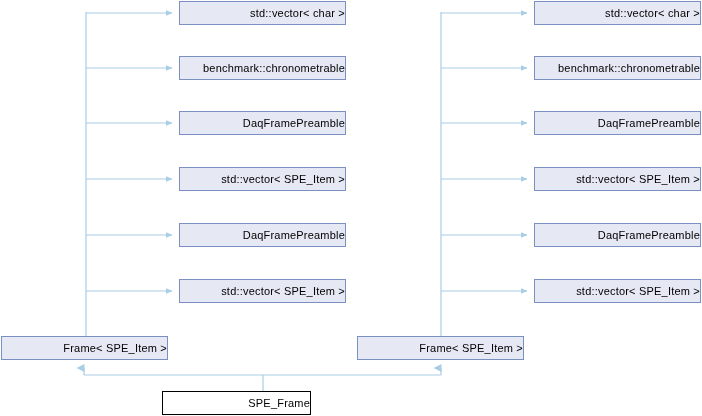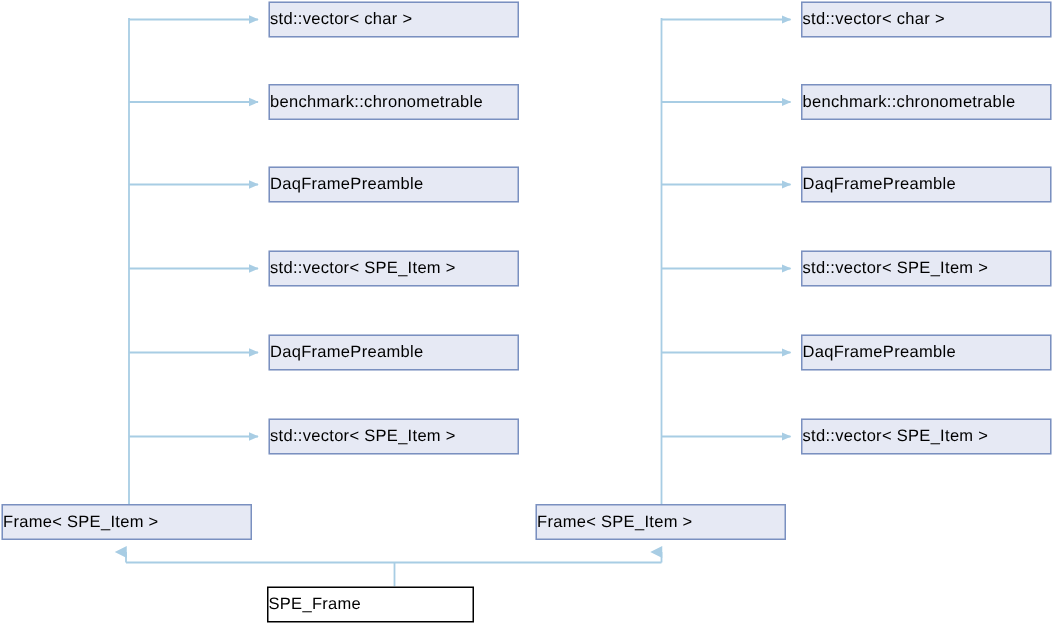--- a/index.html
+++ b/index.html
@@ -14,21 +14,21 @@
     position:absolute;left:0;top:0;width:702px;height:416px;
   }
   .node{
     position:absolute;
     box-sizing:border-box;
     border:1px solid #7a90c0;
     background:#e6e9f4;
     color:#000000;
     font-size:11px;
     line-height:22px;
-    text-align:left;
+    text-align:right;
     white-space:nowrap;
     overflow:hidden;
     letter-spacing:0.2px;
   }
   .node.root{
     border:1px solid #000000;
     background:#ffffff;
   }
   svg.edges{
     position:absolute;left:0;top:0;width:702px;height:416px;
@@ -86,15 +86,15 @@
 
   <div class="node" style="left:534px;top:1px;width:167px;height:24px;">std::vector&lt; char &gt;</div>
   <div class="node" style="left:534px;top:56px;width:167px;height:24px;">benchmark::chronometrable</div>
   <div class="node" style="left:534px;top:111px;width:167px;height:24px;">DaqFramePreamble</div>
   <div class="node" style="left:534px;top:167px;width:167px;height:24px;">std::vector&lt; SPE_Item &gt;</div>
   <div class="node" style="left:534px;top:223px;width:167px;height:24px;">DaqFramePreamble</div>
   <div class="node" style="left:534px;top:279px;width:167px;height:24px;">std::vector&lt; SPE_Item &gt;</div>
 
   <div class="node" style="left:1px;top:336px;width:167px;height:24px;">Frame&lt; SPE_Item &gt;</div>
   <div class="node" style="left:357px;top:336px;width:167px;height:24px;">Frame&lt; SPE_Item &gt;</div>
-  <div class="node root" style="left:178px;top:391px;width:138px;height:24px;">SPE_Frame</div>
+  <div class="node root" style="left:162px;top:391px;width:149px;height:24px;">SPE_Frame</div>
 
 </div>
 
 </body></html>

